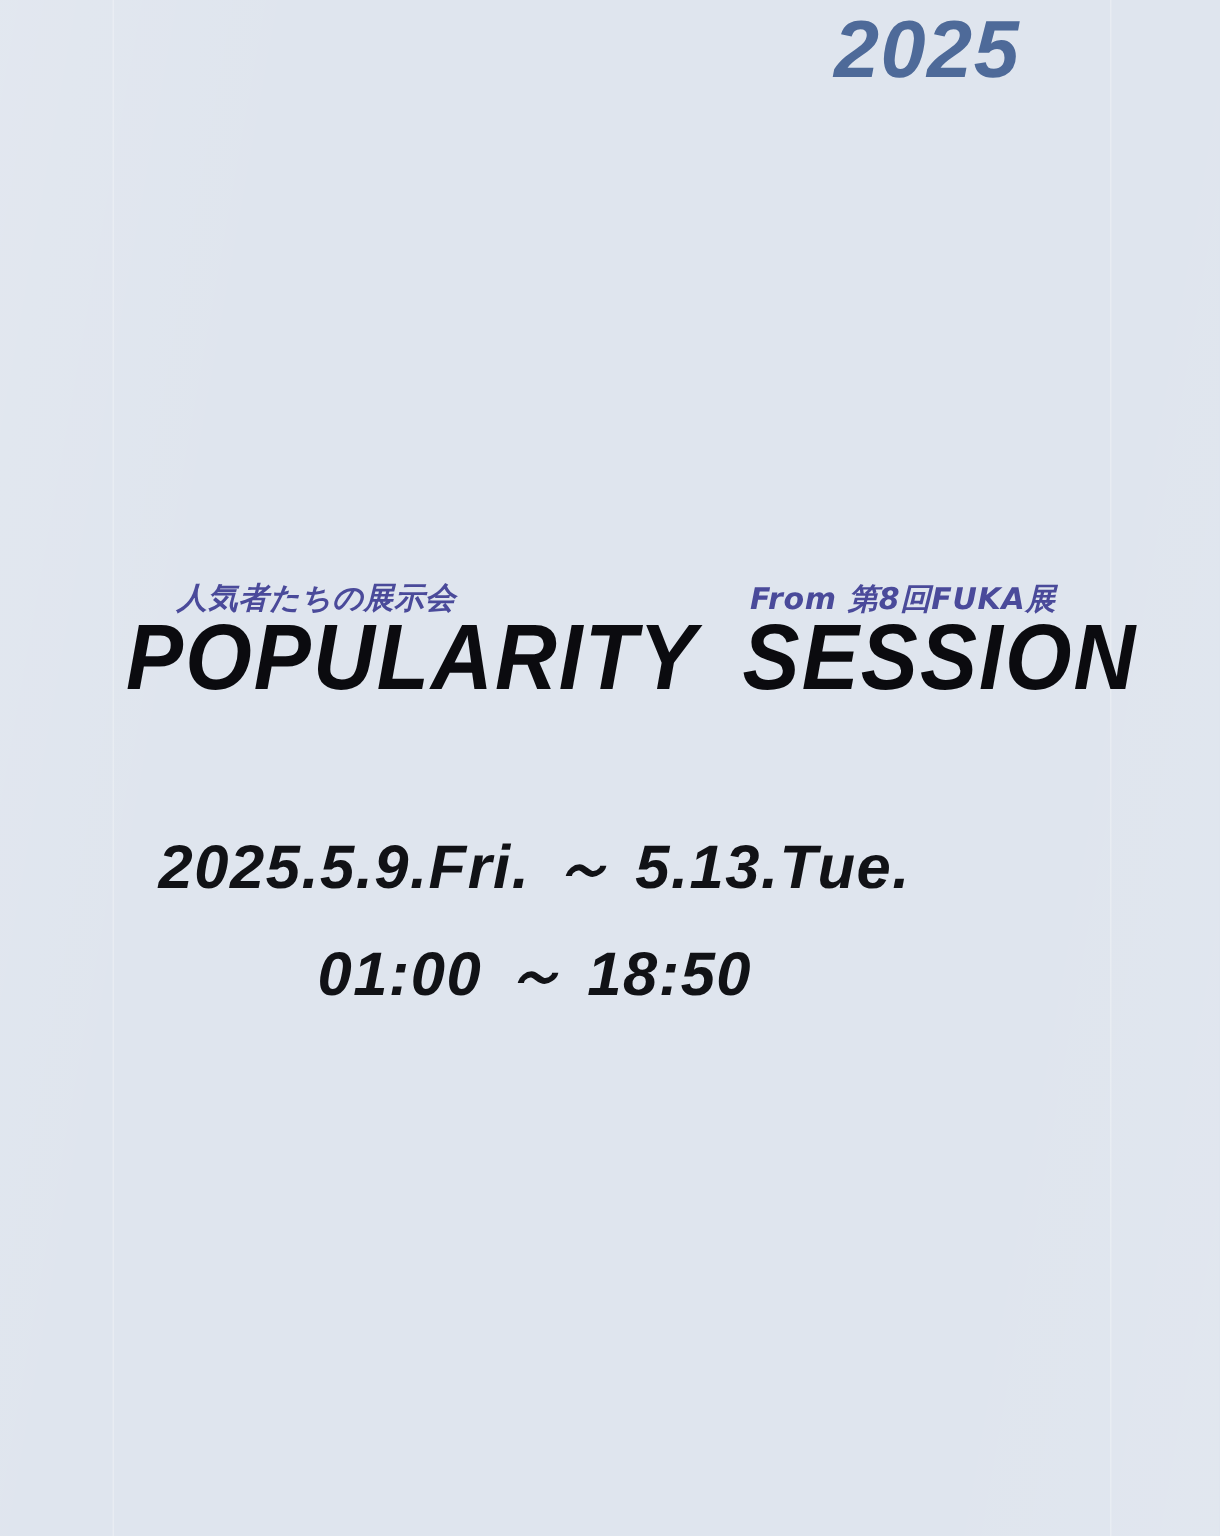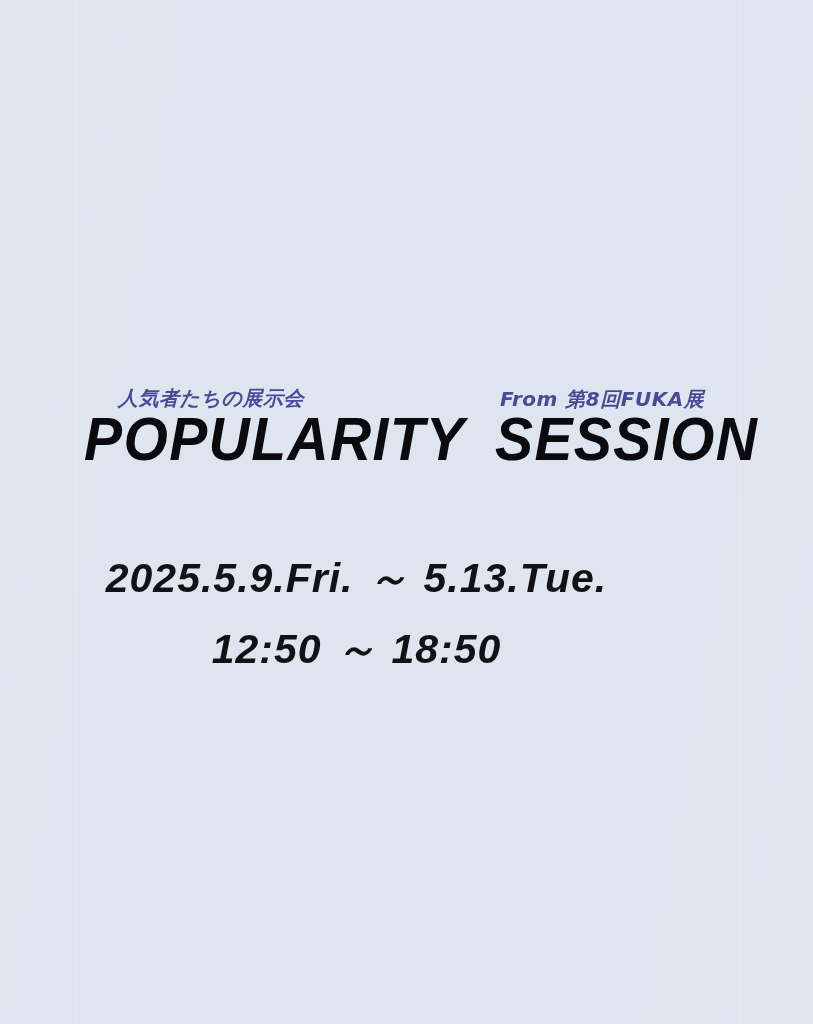--- a/index.html
+++ b/index.html
@@ -149,39 +149,40 @@
 </style>
 </head>
 <body>
 
 <div id="poster">
 
   <div class="wash"></div>
   <div class="seam left"></div>
   <div class="seam right"></div>
 
+  <div class="year">2025</div>
 
   <div class="headline">
 
     <div class="kicker left">人気者たちの展示会</div>
 
     <div class="kicker right">From 第8回FUKA展</div>
 
     <div class="bigtitle t1">POPULARITY</div>
 
     <div class="bigtitle t2">SESSION</div>
 
   </div>
 
   <div class="datetime">
 
     <div class="dateline">
       <span>2025.5.9.Fri.</span><span class="dash">～</span><span>5.13.Tue.</span>
     </div>
 
     <div class="timeline">
-      <span>12:50</span><span class="dash">～</span><span>18:50</span>
+      <span>01:00</span><span class="dash">～</span><span>18:50</span>
     </div>
 
   </div>
 
 
 </div>
 
 </body></html>

